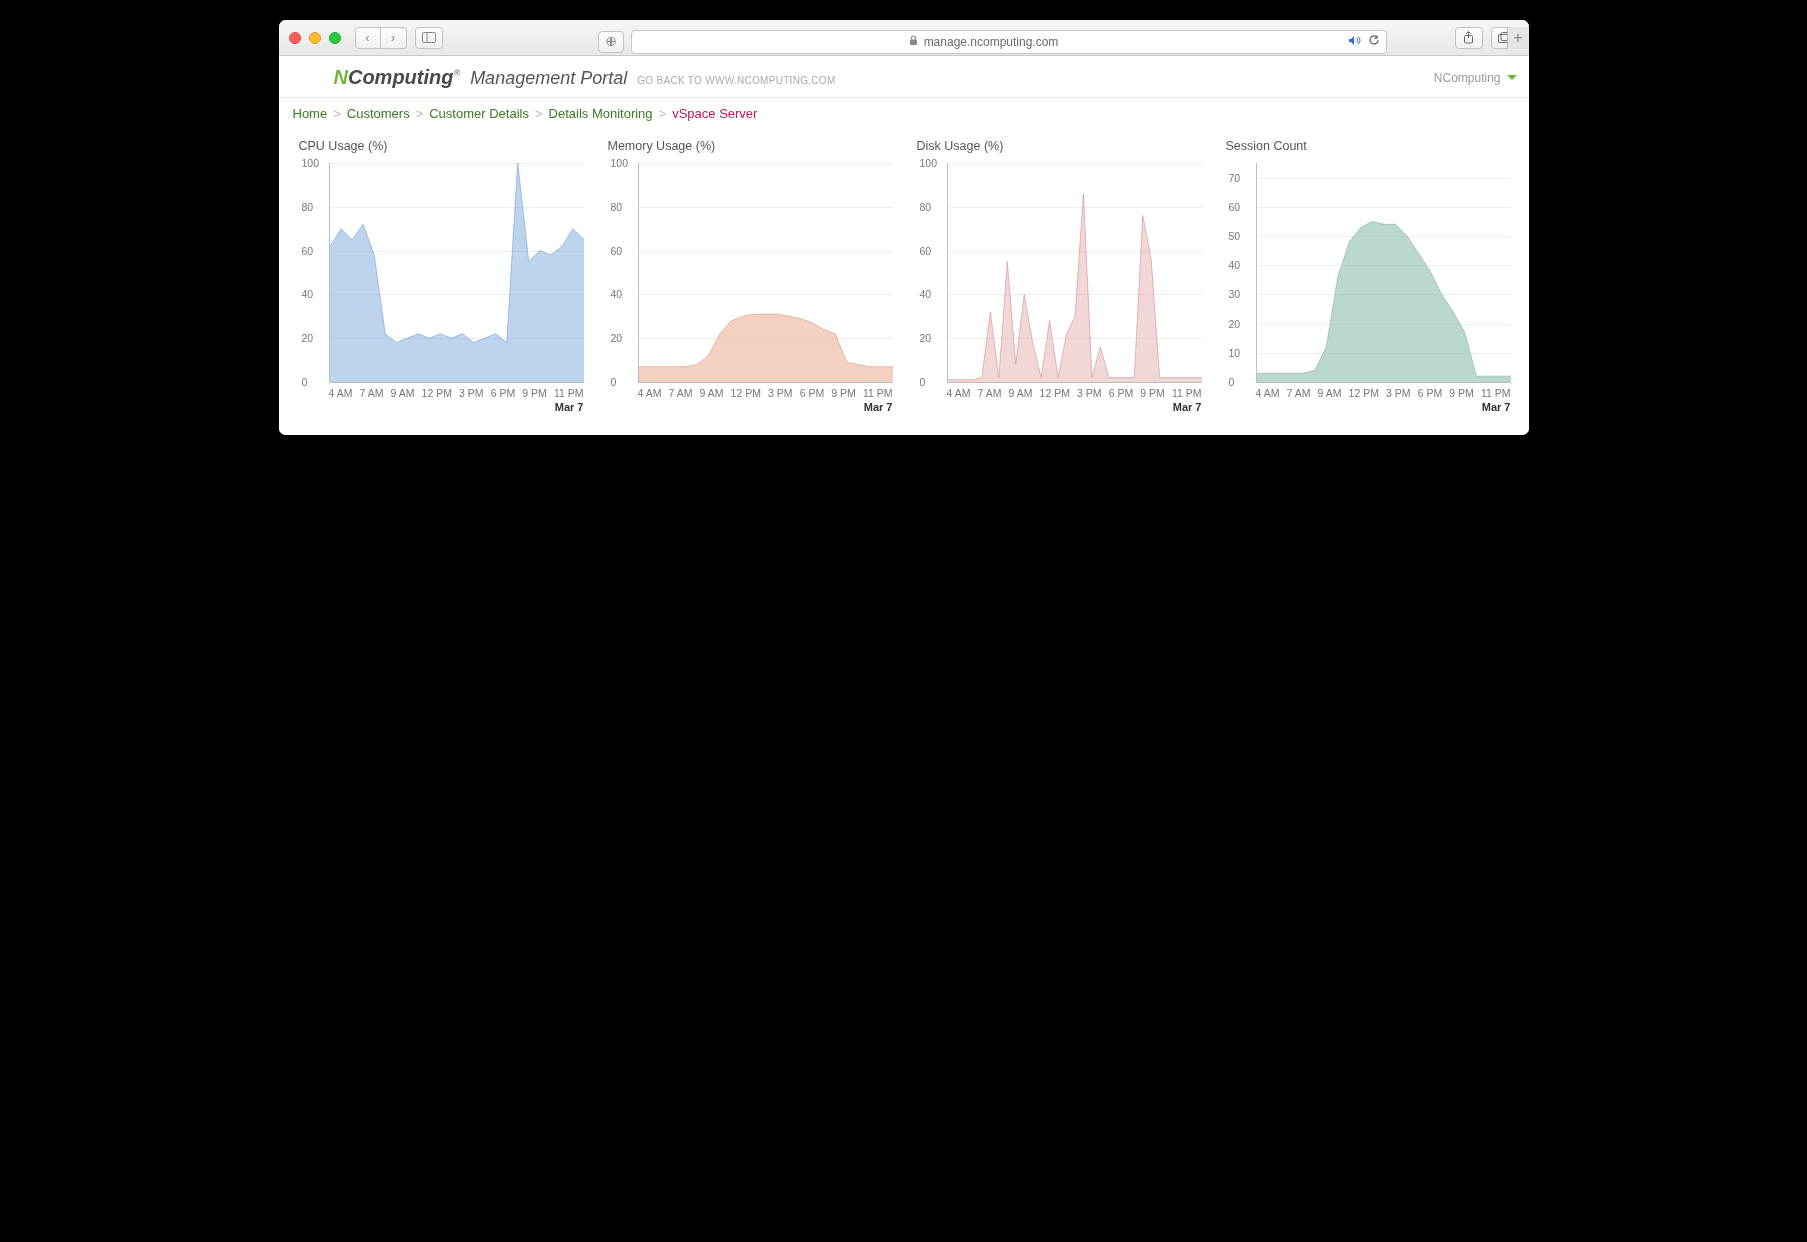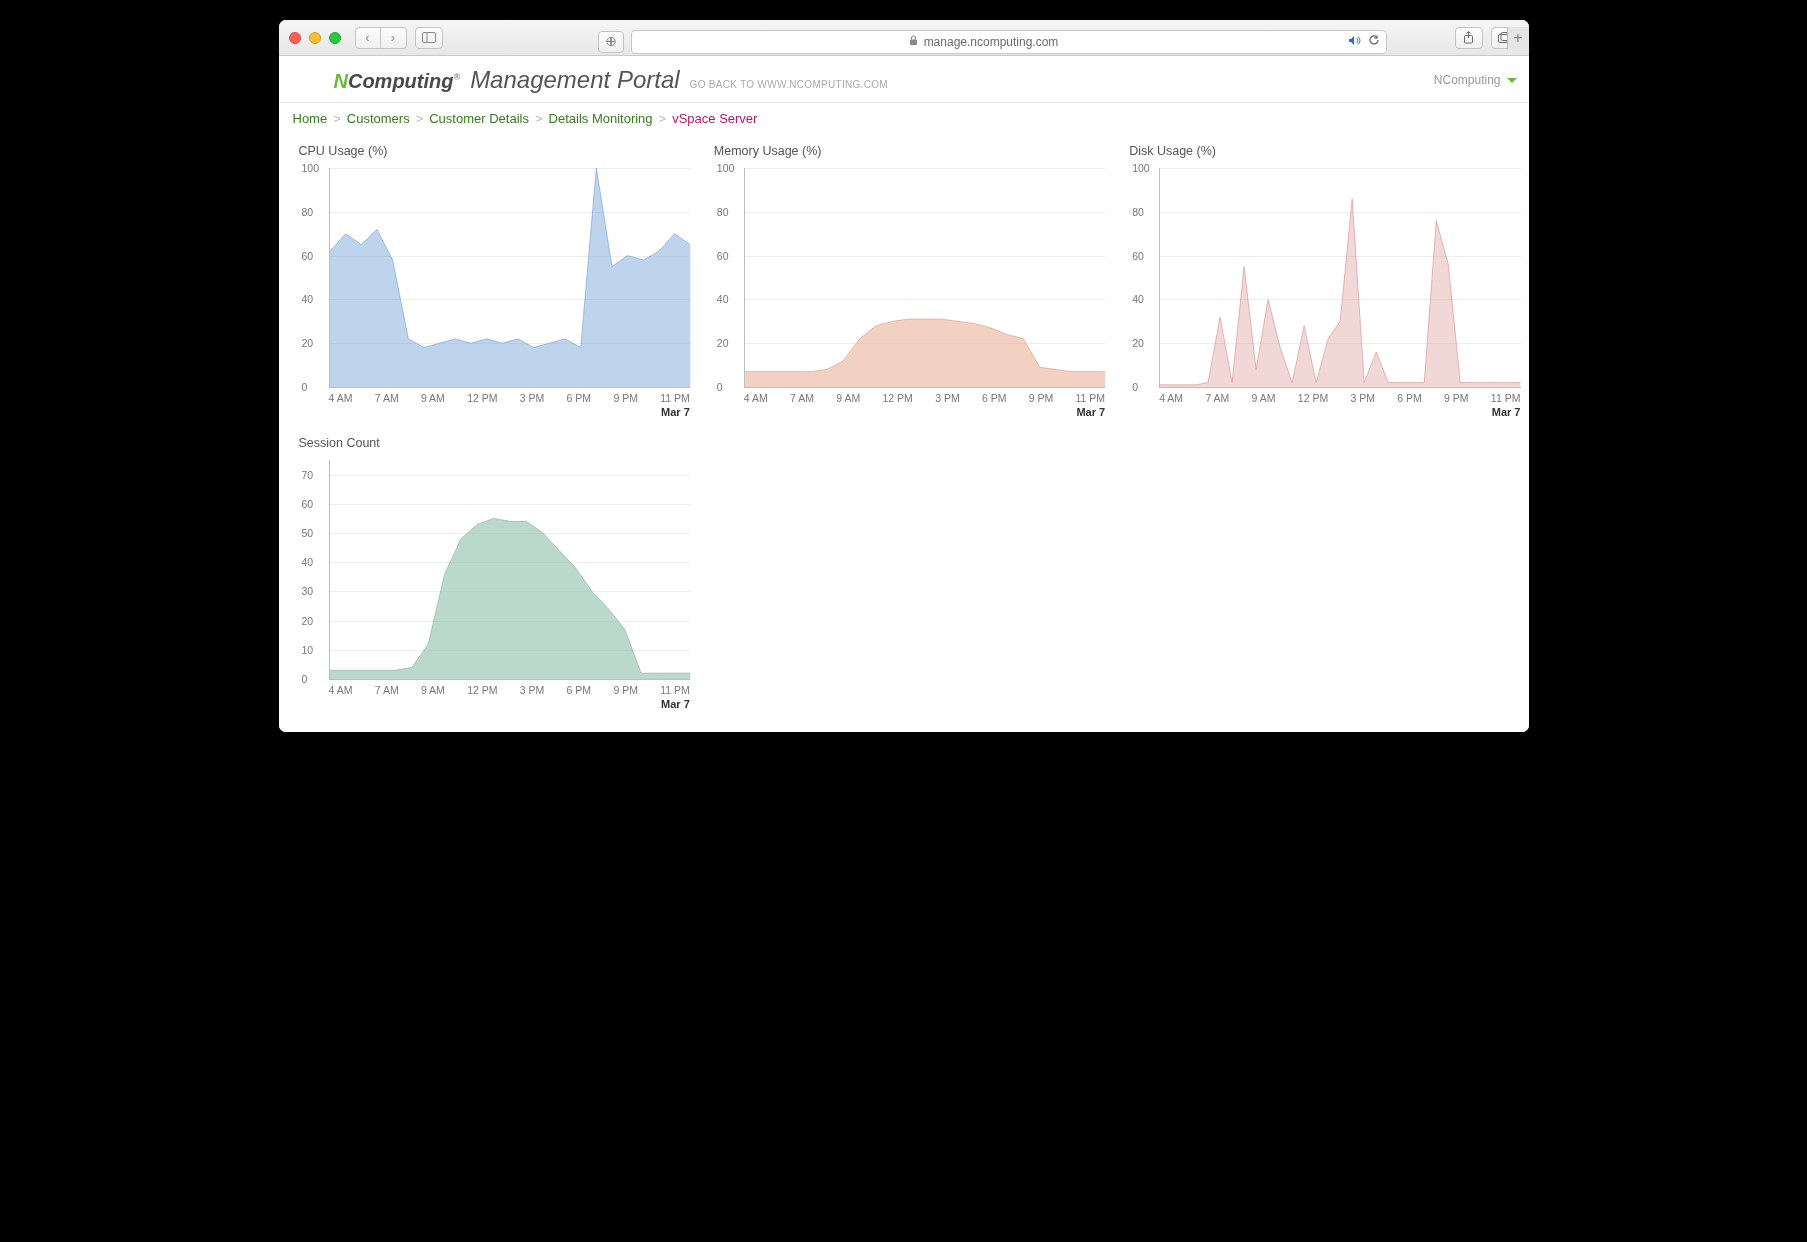--- a/index.html
+++ b/index.html
@@ -84,21 +84,21 @@
     border-bottom: 1px solid #e7e7e7;
   }
   .logo-area { display:flex; align-items:baseline; gap:10px;margin-left:43px; }
   .logo {
     font-size: 20px; font-style: italic; font-weight: 600;
     color:#4a4a4a;
   }
   .logo .n { color:#6fb63a; font-weight:700; }
   .logo .c { color:#4a4a4a; }
   .logo-sup { font-size:9px; color:#888; position:relative; top:-8px; }
-  .portal-title { font-size:24px; color:#555; font-style:italic; font-weight:500; }
+  .portal-title { font-size:18px; color:#555; font-style:italic; font-weight:500; }
   .go-back { font-size:10px; color:#aaa; letter-spacing:0.3px; }
   .account { font-size:12px; color:#999; display:flex; align-items:center; gap:6px;padding-left:12px; }
   .chevron-down {
     width:0;height:0;border-left:5px solid transparent;border-right:5px solid transparent;
     border-top:5px solid #6fb63a;
   }
 
   .breadcrumb {
     padding: 8px 14px 14px 14px;
     font-size: 13px;
@@ -120,23 +120,23 @@
     color:#3a7b1e;
     background:#fff;
     cursor:pointer;
   }
   .pill.active {
     background:#5cb030; color:#fff; border-color:#4f9e28;
   }
 
   .charts {
     display:grid;
-    grid-template-columns: 1fr 1fr 1fr;
+    grid-template-columns: 1fr 1fr 1fr 1fr;
     gap: 22px;
-    padding: 4px 8px 26px 18px;
+    padding: 4px 18px 26px 18px;
     background:#fff;
   }
   .chart-card { }
   .chart-title { font-size:12.5px; color:#555; margin: 0 0 10px 2px; }
   .chart-box {
     position:relative;
     height: 246px;
     padding-left: 32px;
   }
   .plot {

